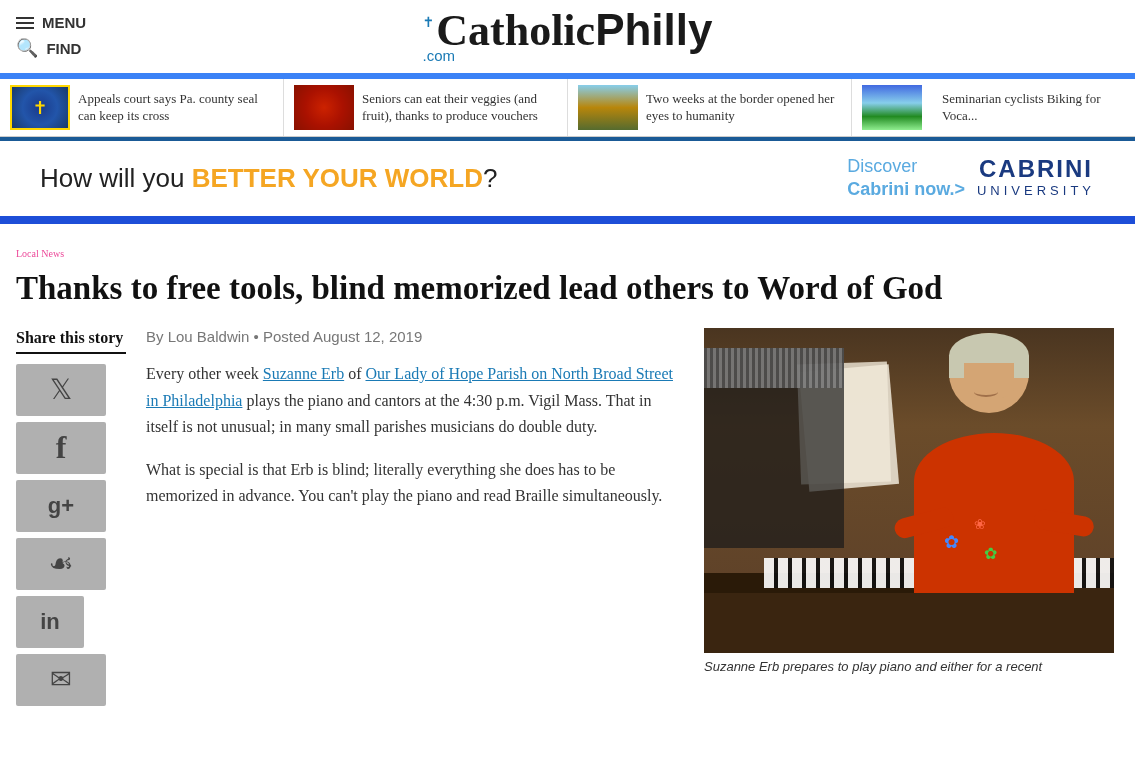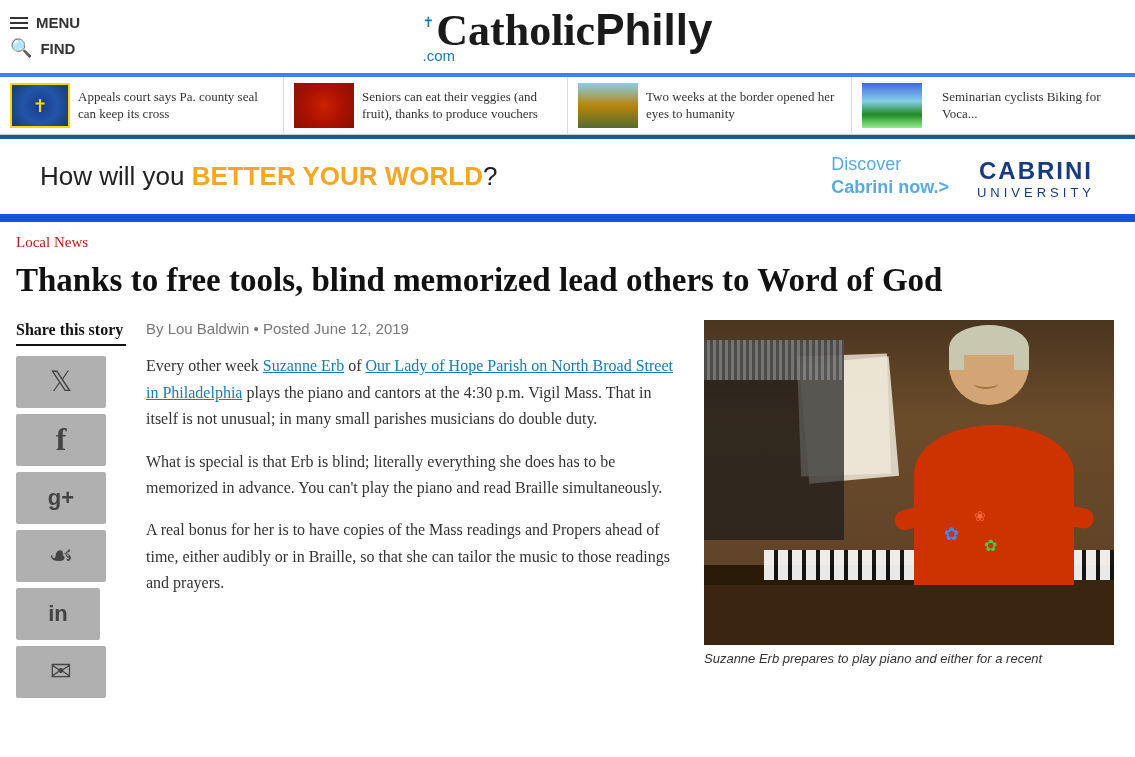--- a/index.html
+++ b/index.html
@@ -1,21 +1,21 @@
 <!DOCTYPE html>
 <html><head>
   <meta charset="utf-8">
   <style>
     * { box-sizing: border-box; margin: 0; padding: 0; }
     body { font-family: Georgia, serif; background: #fff; color: #333; font-size: 16px; }
   </style>
 </head>
 <body>
 
-<div style="display:flex; align-items:center; padding:8px 10px; border-bottom:4px solid #3b82f6; background:#fff;">
+<div style="display:flex; align-items:center; padding:8px 16px; border-bottom:6px solid #3b82f6; background:#fff;">
   <div style="display:flex; flex-direction:column; gap:6px; width:110px;">
     <button style="display:flex;align-items:center;gap:8px;background:none;border:none;cursor:pointer;font-size:15px;font-weight:bold;color:#333;">
       <div style="display:flex;flex-direction:column;gap:3px;">
         <span style="display:block;width:18px;height:2px;background:#333;"></span>
         <span style="display:block;width:18px;height:2px;background:#333;"></span>
         <span style="display:block;width:18px;height:2px;background:#333;"></span>
       </div>
       <span>MENU</span>
     </button>
     <button style="display:flex;align-items:center;gap:8px;background:none;border:none;cursor:pointer;font-size:15px;font-weight:bold;color:#333;">
@@ -56,71 +56,70 @@
   <div style="display:flex;align-items:center;gap:20px;padding:6px 10px;flex:1;cursor:pointer;overflow:hidden;">
     <div style="width:60px;height:45px;flex-shrink:0;background:linear-gradient(180deg,#4169e1,#87ceeb 40%,#228b22 70%,#90ee90);"></div>
     <span style="font-size:13px;line-height:1.3;color:#333;">Seminarian cyclists Biking for Voca...</span>
   </div>
 </div>
 
 <div style="background:#fff;border-top:4px solid #1a5a96;border-bottom:8px solid #1d4ed8;padding:14px 40px;display:flex;align-items:center;justify-content:space-between;">
   <div style="font-size:26px;color:#222;font-family:Arial,sans-serif;">
     <span>How will you </span><span style="color:#f5a623;font-weight:bold;">BETTER YOUR WORLD</span><span>?</span>
   </div>
-  <div style="display:flex;align-items:flex-end;gap:28px;">
+  <div style="display:flex;align-items:flex-start;gap:12px;">
     <div style="color:#5aaae0;font-size:18px;font-family:Arial,sans-serif;line-height:1.3;">
       Discover<br><span style="font-weight:bold;">Cabrini now.&gt;</span>
     </div>
     <div style="color:#1a3a80;font-family:Arial,sans-serif;text-align:center;">
       <div style="font-size:24px;font-weight:bold;letter-spacing:2px;">CABRINI</div>
       <div style="font-size:13px;letter-spacing:4px;">UNIVERSITY</div>
     </div>
   </div>
 </div>
 
 <div style="max-width:1135px;margin:0 auto;padding:0 16px;">
 
-  <div style="color:#b91c1c;font-size:15px;margin-top:12px;cursor:pointer;">Local News</div>
+  <div style="color:#ec4899;font-size:10px;margin-top:24px;cursor:pointer;">Local News</div>
 
   <h1 style="font-size:33px;font-weight:bold;color:#111;margin:10px 0 0 0;line-height:1.2;font-family:Georgia,serif;">Thanks to free tools, blind memorized lead others to Word of God</h1>
 
   <div style="display:flex;margin-top:20px;">
 
     <div style="width:110px;flex-shrink:0;">
       <div style="font-size:16px;font-weight:bold;color:#111;border-bottom:2px solid #111;padding-bottom:4px;margin-bottom:10px;line-height:1.2;">Share this story</div>
 
       <div style="display:flex;align-items:center;justify-content:center;width:90px;height:52px;background:#b0b0b0;margin-bottom:6px;cursor:pointer;border-radius:2px;">
         <span style="font-size:28px;color:#444;">𝕏</span>
       </div>
       <div style="display:flex;align-items:center;justify-content:center;width:90px;height:52px;background:#b0b0b0;margin-bottom:6px;cursor:pointer;border-radius:2px;">
         <span style="font-size:32px;color:#444;font-family:Georgia,serif;font-weight:bold;">f</span>
       </div>
       <div style="display:flex;align-items:center;justify-content:center;width:90px;height:52px;background:#b0b0b0;margin-bottom:6px;cursor:pointer;border-radius:2px;">
         <span style="font-size:22px;color:#444;font-family:Arial,sans-serif;font-weight:bold;">g+</span>
       </div>
       <div style="display:flex;align-items:center;justify-content:center;width:90px;height:52px;background:#b0b0b0;margin-bottom:6px;cursor:pointer;border-radius:2px;">
         <span style="font-size:28px;color:#444;">☙</span>
       </div>
-      <div style="display:flex;align-items:center;justify-content:center;width:84px;height:52px;background:#b0b0b0;margin-bottom:6px;cursor:pointer;border-radius:2px;">
+      <div style="display:flex;align-items:center;justify-content:center;width:68px;height:52px;background:#b0b0b0;margin-bottom:6px;cursor:pointer;border-radius:2px;">
         <span style="font-size:22px;color:#444;font-family:Arial,sans-serif;font-weight:bold;">in</span>
       </div>
       <div style="display:flex;align-items:center;justify-content:center;width:90px;height:52px;background:#b0b0b0;margin-bottom:6px;cursor:pointer;border-radius:2px;">
         <span style="font-size:26px;color:#444;">✉</span>
       </div>
     </div>
 
     <div style="flex:1;padding:0 20px;">
-      <div style="font-size:15px;color:#777;margin-bottom:16px;font-family:Arial,sans-serif;">By Lou Baldwin • Posted June 12, 2019</div>
+      <div style="font-size:15px;color:#777;margin-bottom:16px;font-family:Arial,sans-serif;">By Lou Baldwin • Posted August 12, 2019</div>
 
       <div>
         <p style="font-size:16px;line-height:1.65;color:#333;margin-bottom:16px;">
           Every other week <a href="#" style="color:#1a7ab5;">Suzanne Erb</a> of <a href="#" style="color:#1a7ab5;">Our Lady of Hope Parish on North Broad Street in Philadelphia</a> plays the piano and cantors at the 4:30 p.m. Vigil Mass. That in itself is not unusual; in many small parishes musicians do double duty.
         </p>
         <p style="font-size:16px;line-height:1.65;color:#333;margin-bottom:16px;">What is special is that Erb is blind; literally everything she does has to be memorized in advance. You can't play the piano and read Braille simultaneously.</p>
-        <p style="font-size:16px;line-height:1.65;color:#333;margin-bottom:16px;">A real bonus for her is to have copies of the Mass readings and Propers ahead of time, either audibly or in Braille, so that she can tailor the music to those readings and prayers.</p>
       </div>
     </div>
 
     <div style="width:415px;flex-shrink:0;">
       <div style="width:410px;height:325px;overflow:hidden;position:relative;background:#6b4c2a;">
 
         <div style="position:absolute;top:0;left:0;width:100%;height:100%;background:linear-gradient(180deg,#4a3520 0%,#6b4c2a 30%,#5a3e28 100%);"></div>
 
         <div style="position:absolute;bottom:0;left:0;right:0;height:80px;background:#3a2510;"></div>
         <div style="position:absolute;bottom:60px;left:0;right:100px;height:20px;background:#2a1a08;"></div>

